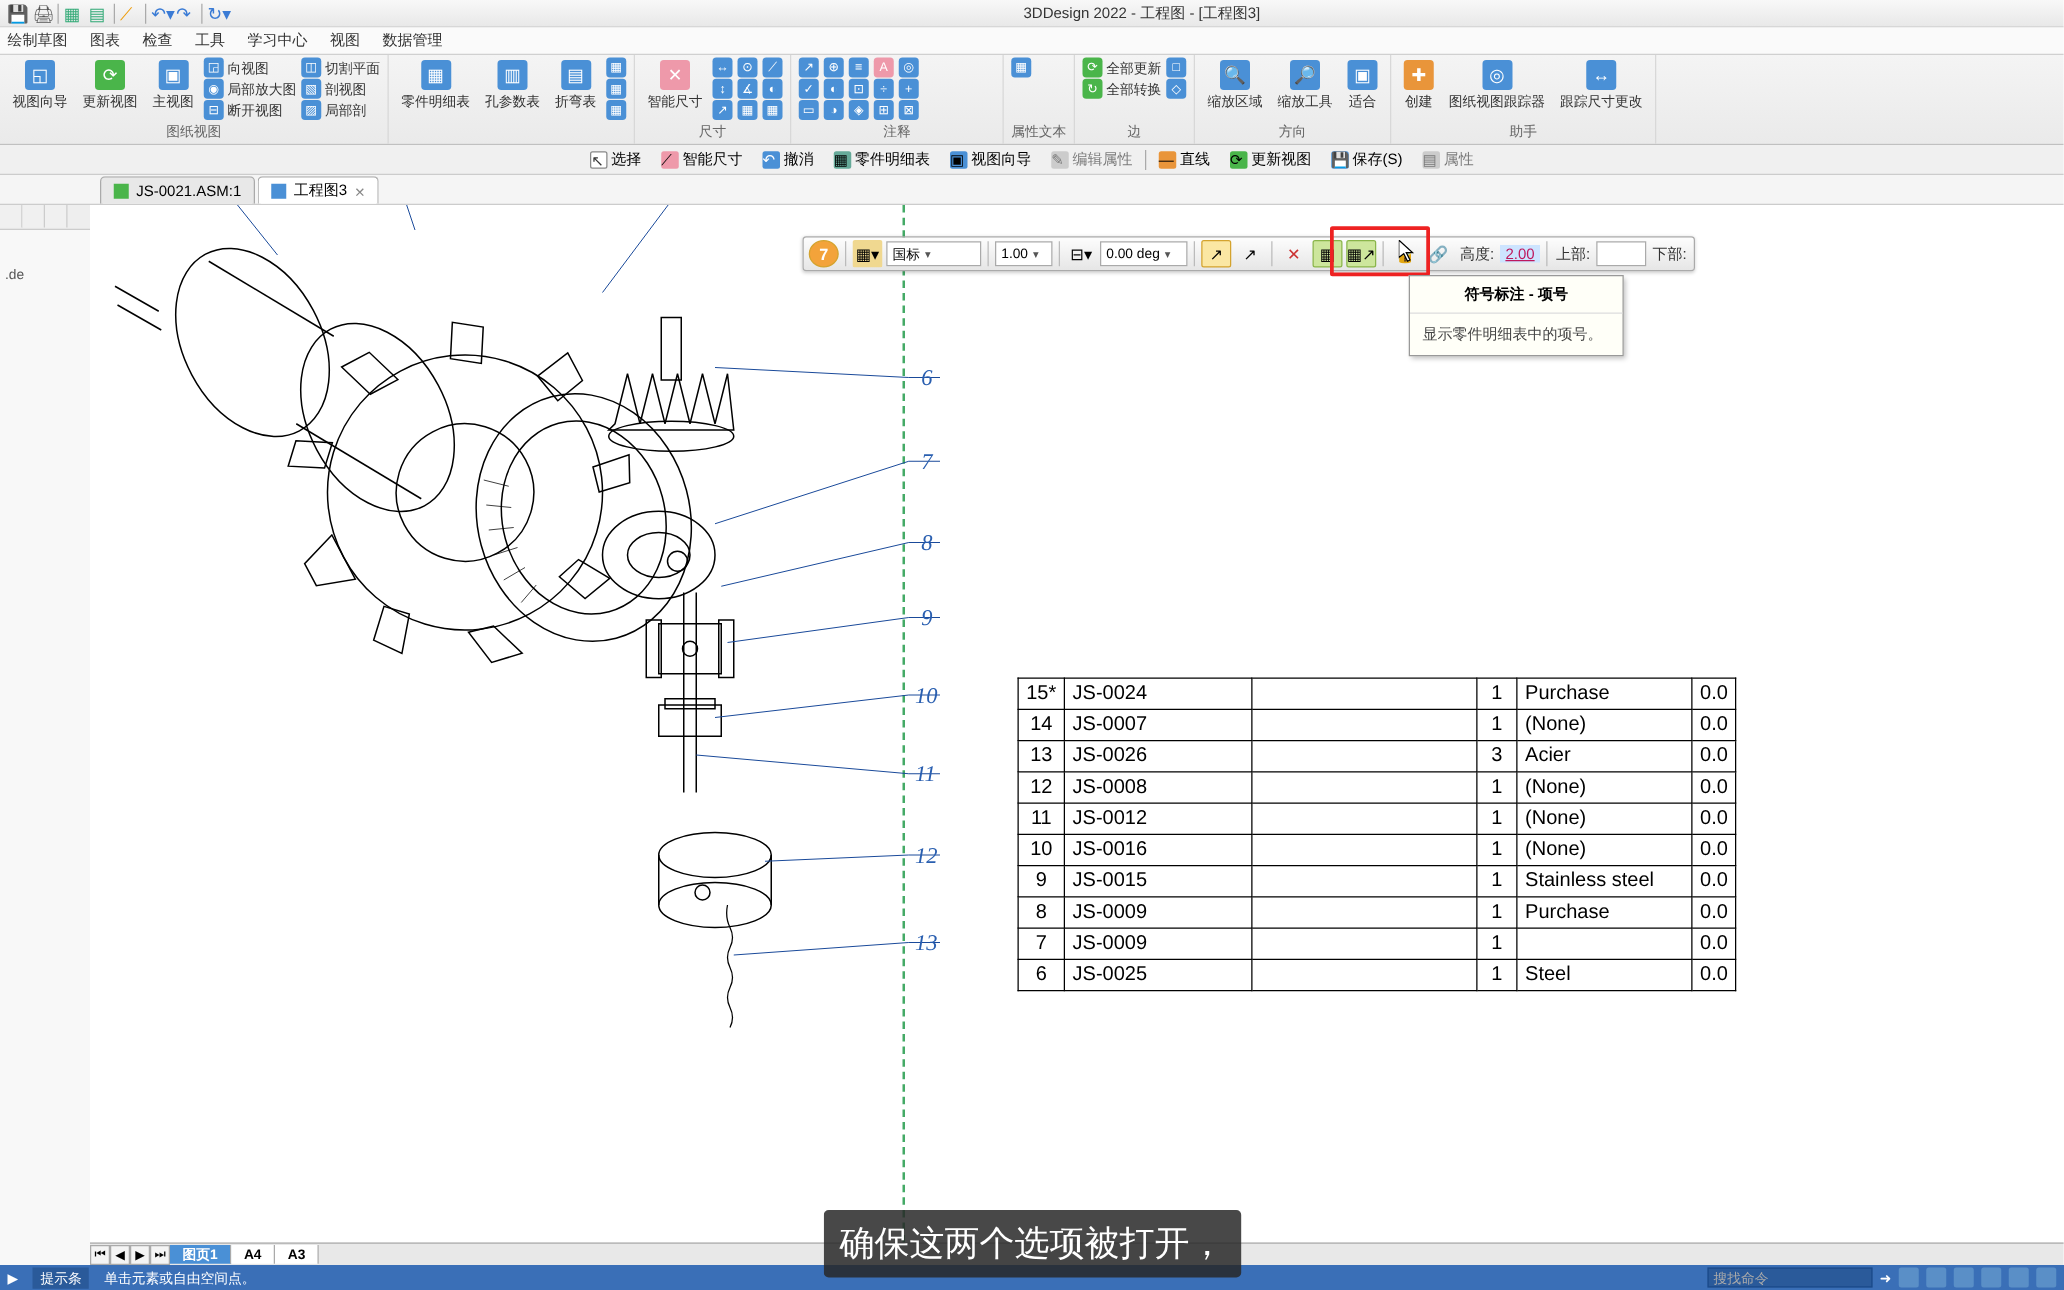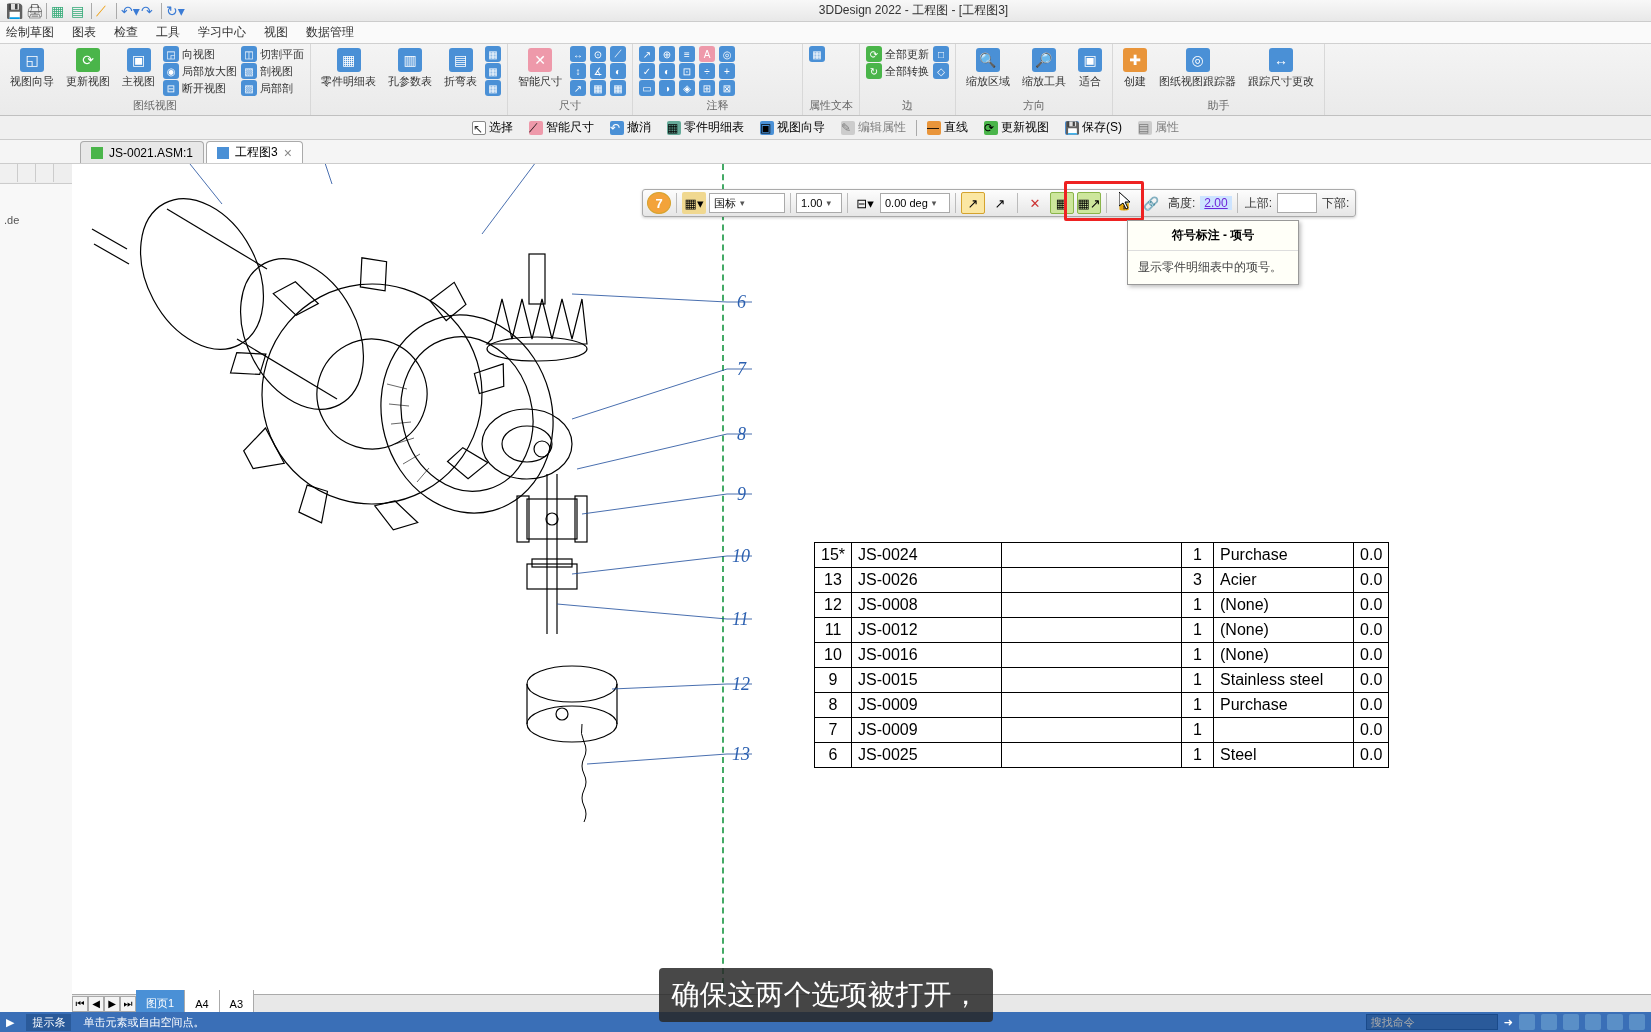--- a/index.html
+++ b/index.html
@@ -33,21 +33,21 @@
 
 .workspace { position: absolute; top: 164px; left: 72px; right: 0; bottom: 20px; background: #fff; overflow: hidden; }
 .left-panel { position: absolute; top: 164px; left: 0; width: 92px; bottom: 20px; background: #f8f8f8; border-right: 7px solid #c2410c; }
 .left-panel .mini-tabs { height: 20px; background: #eee; border-bottom: 1px solid #ccc; display: flex; }
 .left-panel .mini-tabs span { width: 18px; height: 18px; border-right: 1px solid #ccc; background: #f0f0f0; }
 
 .canvas { position: absolute; top: 0; left: 0; right: 0; bottom: 18px; background: #fff; }
 .sheet-tabs { position: absolute; bottom: 0; left: 0; right: 0; height: 18px; background: #e8e8e8; border-top: 1px solid #aaa; display: flex; align-items: center; font-size: 11px; }
 .sheet-tabs .nav { display: flex; gap: 0; }
 .sheet-tabs .nav span { width: 16px; height: 16px; border: 1px solid #aaa; background: #f4f4f4; display: flex; align-items: center; justify-content: center; font-size: 10px; }
-.sheet-tab { padding: 0 10px; border-right: 1px solid #aaa; background: #fff; height: 28px; display: flex; align-items: center; }
+.sheet-tab { padding: 0 10px; border-right: 1px solid #aaa; background: #fff; height: 15px; display: flex; align-items: center; font-weight: bold; }
 .sheet-tab.bg { background: #4a90d6; color: #fff; }
 
 .dash-line { position: absolute; top: -20px; bottom: 0; left: 650px; border-left: 2px dashed #4a6; }
 
 .assembly-svg { position: absolute; top: 0; left: 0; }
 
 .balloon-num { position: absolute; font-size: 18px; color: #2a5fb0; font-style: italic; font-family: "Times New Roman", serif; }
 
 .bom-table { position: absolute; top: 378px; left: 730px; right: -2px; border-collapse: collapse; font-size: 16px; margin-left: 12px; }
 .bom-table td { border: 1px solid #000; padding: 3px 6px; height: 24px; white-space: nowrap; }
@@ -59,21 +59,21 @@
 .bom-table td.w { text-align: left; width: 28px; }
 
 .floating-toolbar { position: absolute; top: 25px; left: 570px; height: 28px; background: linear-gradient(#fdfdfd,#e6e6e6); border: 1px solid #aaa; border-radius: 3px; display: flex; align-items: center; padding: 0 4px; gap: 3px; box-shadow: 0 1px 3px rgba(0,0,0,.2); }
 .ft-btn { width: 24px; height: 22px; border: 1px solid transparent; border-radius: 2px; display: flex; align-items: center; justify-content: center; font-size: 13px; }
 .ft-btn.active { background: #fbe7a3; border-color: #d4a32e; }
 .ft-sep { width: 1px; height: 20px; background: #bbb; margin: 0 2px; }
 .ft-combo { height: 20px; border: 1px solid #aaa; background: #fff; font-size: 11px; padding: 0 4px; display: flex; align-items: center; }
 .ft-combo .arrow { margin-left: 4px; font-size: 9px; color: #555; }
 .highlight-box { position: absolute; border: 3px solid #e22; border-radius: 2px; pointer-events: none; }
 .ft-label { font-size: 12px; color: #333; margin: 0 2px; }
-.ft-val { color: #6d28d9; text-decoration: underline; background: #cde4ff; padding: 0 4px; }
+.ft-val { color: #be185d; text-decoration: underline; background: #cde4ff; padding: 0 4px; }
 
 .tooltip { position: absolute; top: 56px; left: 1055px; width: 172px; background: #fffff8; border: 1px solid #999; box-shadow: 2px 2px 4px rgba(0,0,0,.25); font-size: 12px; }
 .tooltip .tt-title { font-weight: bold; padding: 6px 10px; border-bottom: 1px solid #ddd; text-align: center; }
 .tooltip .tt-body { padding: 8px 10px; color: #444; }
 
 .subtitle-overlay { position: fixed; bottom: 10px; left: 50%; transform: translateX(-50%); background: rgba(40,40,40,.85); color: #fff; font-size: 28px; padding: 8px 13px; border-radius: 4px; pointer-events: none; }
 
 .status-bar { position: fixed; bottom: 0; left: 0; right: 0; height: 20px; background: #3a6fb7; color: #fff; display: flex; align-items: center; font-size: 11px; padding: 0 6px; gap: 12px; }
 .status-bar .right { margin-left: auto; display: flex; gap: 6px; align-items: center; }
 .status-search { background: #2a5a9a; border: 1px solid #1a4a8a; height: 16px; width: 132px; color: #aaa; padding: 0 4px; }
@@ -491,20 +491,28 @@
       <tbody id="bom-body">
           <tr>
             <td class="num">15*</td>
             <td class="code">JS-0024</td>
             <td class="blank"></td>
             <td class="qty">1</td>
             <td class="mat">Purchase</td>
             <td class="w">0.0</td>
           </tr>
           <tr>
+            <td class="num">14</td>
+            <td class="code">JS-0007</td>
+            <td class="blank"></td>
+            <td class="qty">1</td>
+            <td class="mat">(None)</td>
+            <td class="w">0.0</td>
+          </tr>
+          <tr>
             <td class="num">13</td>
             <td class="code">JS-0026</td>
             <td class="blank"></td>
             <td class="qty">3</td>
             <td class="mat">Acier</td>
             <td class="w">0.0</td>
           </tr>
           <tr>
             <td class="num">12</td>
             <td class="code">JS-0008</td>

